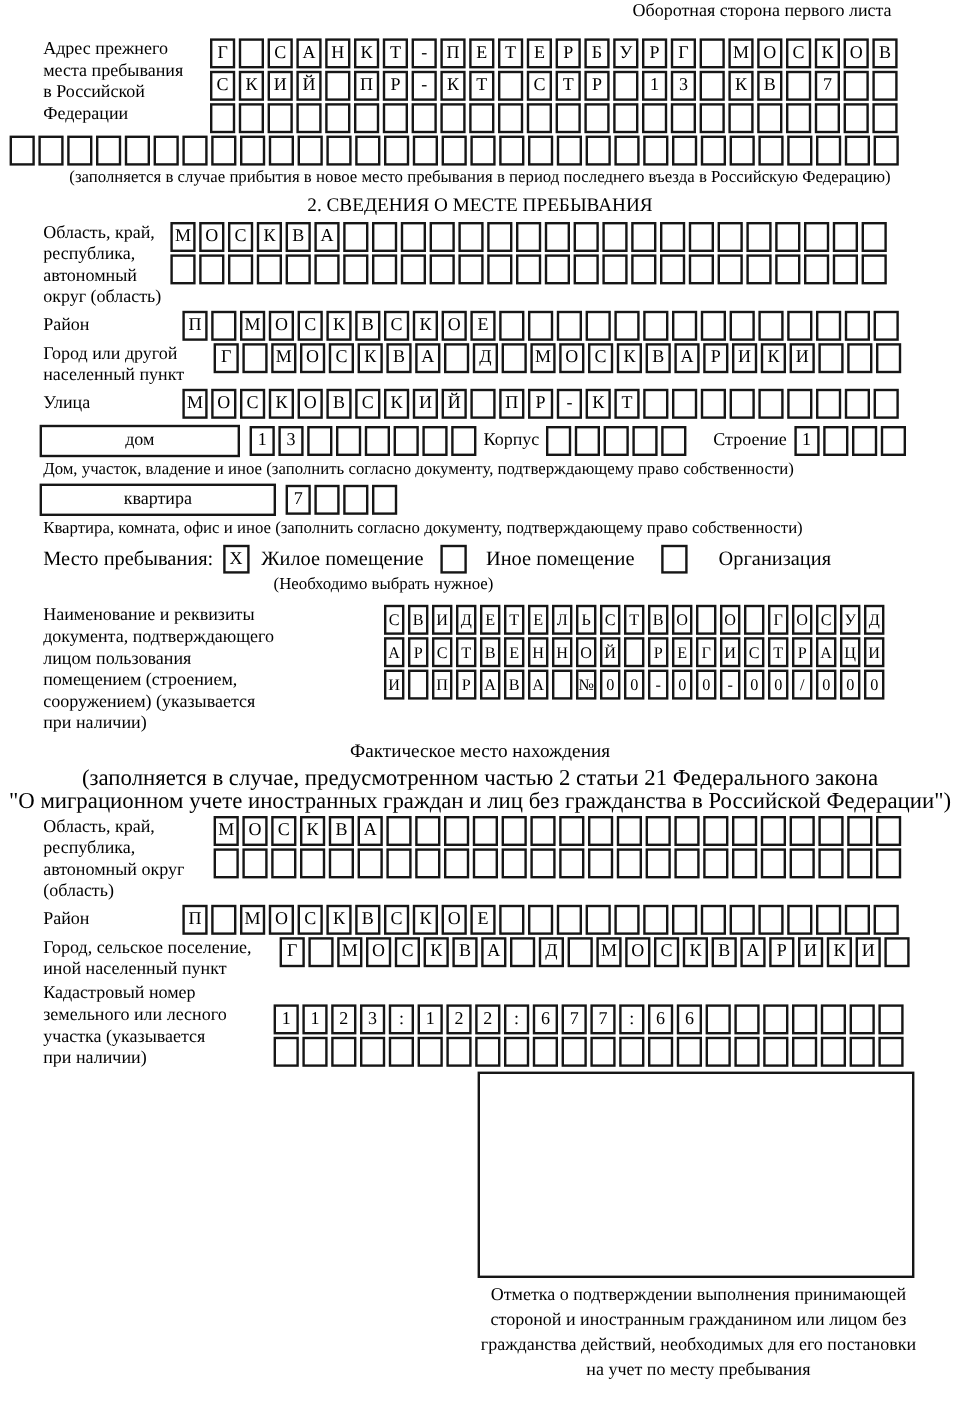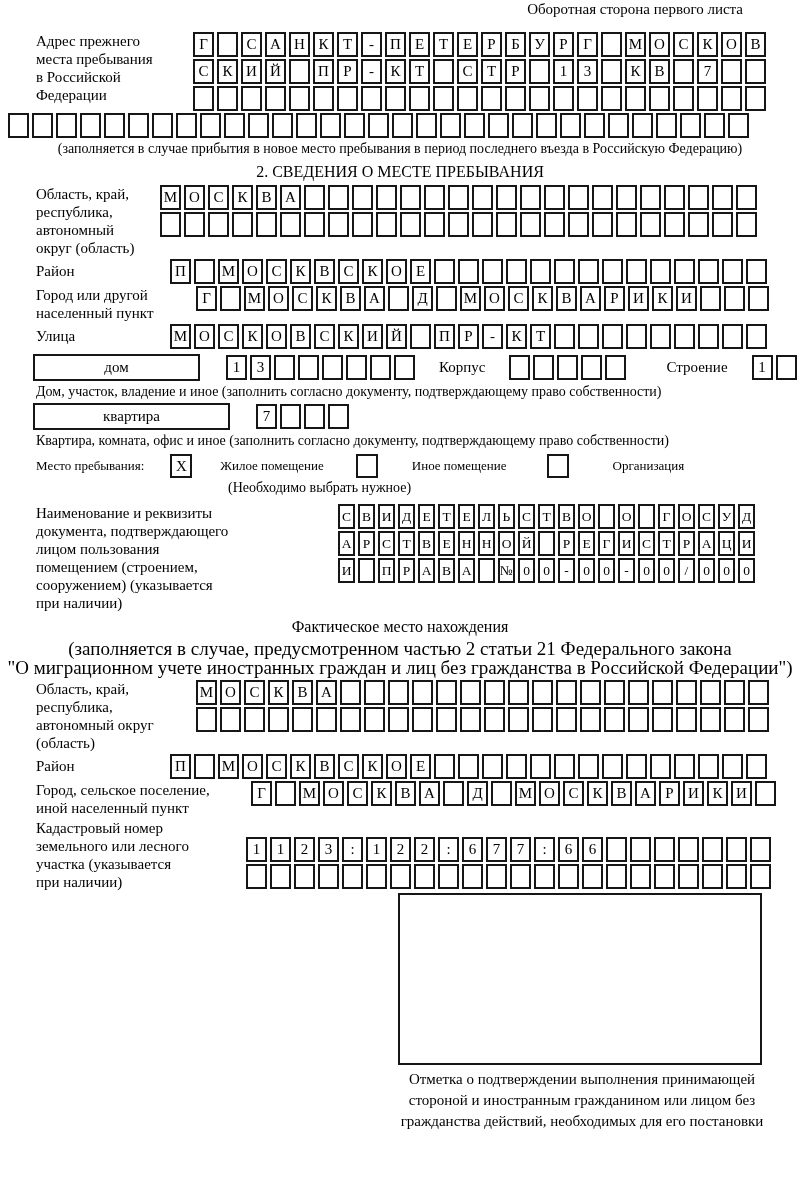--- a/index.html
+++ b/index.html
@@ -3,21 +3,21 @@
 <meta charset="utf-8">
 <style>
   html,body{margin:0;padding:0;background:#fff;}
   .page{
     width:800px;height:1180px;box-sizing:border-box;overflow:hidden;
     background:#fff;color:#000;
     font-family:"Liberation Serif","DejaVu Serif",serif;
     position:relative;
   }
   .hnote{text-align:right;padding-right:57px;font-size:15px;line-height:18px;}
-  .frow{display:flex;align-items:flex-start;gap:18px;}
+  .frow{display:flex;align-items:flex-start;}
   .flabel{font-size:15px;line-height:18px;flex:none;}
   .cellcol{display:flex;flex-direction:column;gap:2px;}
   .cellrow{display:flex;gap:3px;flex:none;}
   .cell{
     flex:none;width:21px;height:25px;border:2px solid #161616;box-sizing:border-box;
     display:flex;align-items:center;justify-content:center;
     font-size:15px;line-height:1;background:#fff;
   }
   .cellrow.small .cell{width:17px;font-size:13.5px;}
   .bigbox{
@@ -25,21 +25,21 @@
     display:flex;align-items:center;justify-content:center;font-size:15px;
   }
   .inlabel{font-size:15px;line-height:27px;margin:0 6px;flex:none;}
   .caption{font-size:14px;line-height:16px;}
   .center{text-align:center;}
   .sechead{text-align:center;font-weight:normal;font-size:16px;line-height:20px;}
   .cbox{
     flex:none;width:22px;height:24px;border:2px solid #161616;box-sizing:border-box;
     display:flex;align-items:center;justify-content:center;font-size:15px;
   }
-  .mlabel{font-size:13px;line-height:24px;flex:none;}
+  .mlabel{font-size:17px;line-height:24px;flex:none;}
   .stampbox{width:364px;height:172px;border:2px solid #161616;box-sizing:border-box;margin-left:398px;margin-top:2px;background:#fff;}
   .stampcap{width:384px;margin-left:390px;text-align:center;font-size:15px;line-height:21px;margin-top:4px;}
   .capblock{font-size:19px;line-height:19px;}
 </style>
 </head>
 <body>
 
 <div class="page">
 
   <div class="hnote">Оборотная сторона первого листа</div>
@@ -651,15 +651,16 @@
           <div class="cell"></div>
         </div>
     </div>
   </div>
 
   <div class="stampbox"></div>
   <div class="stampcap">
       <div>Отметка о подтверждении выполнения принимающей</div>
       <div>стороной и иностранным гражданином или лицом без</div>
       <div>гражданства действий, необходимых для его постановки</div>
+      <div>на учет по месту пребывания</div>
     </div>
 
 </div>
 
 </body></html>

